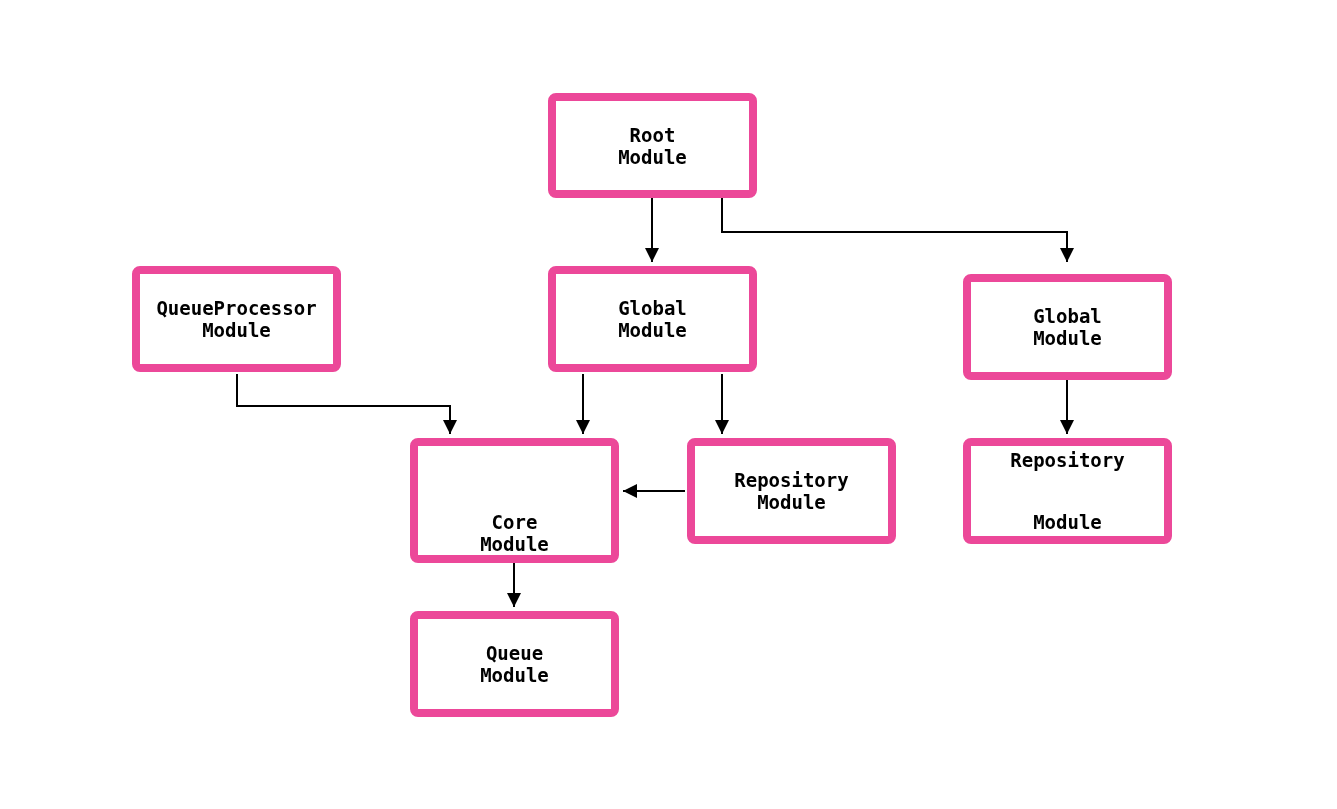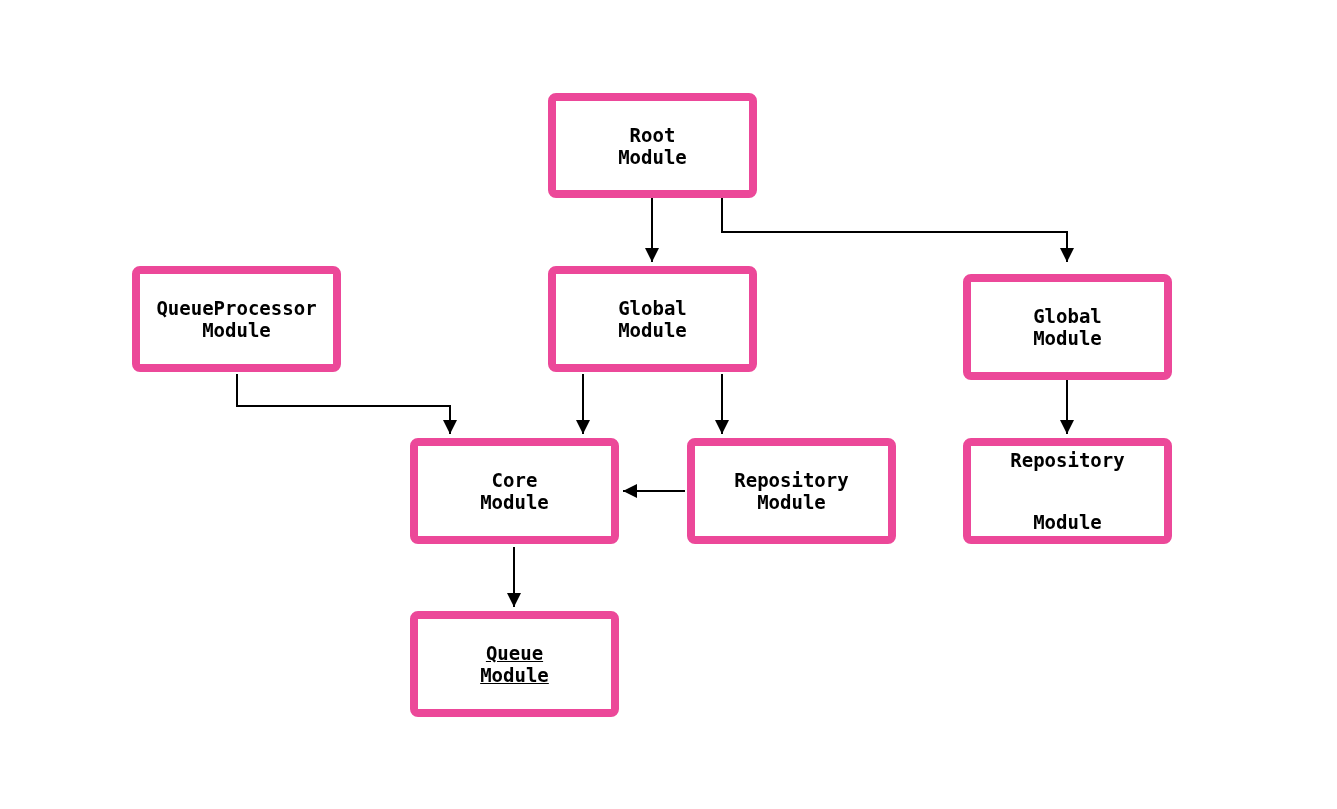--- a/index.html
+++ b/index.html
@@ -40,24 +40,24 @@
     font-weight: bold;
     line-height: 22px;
     color: #000000;
   }
   .node span { display: block; }
 
   .node-root          { left: 548px; top: 93px;  height: 105px; }
   .node-server        { left: 548px; top: 266px; }
   .node-queueprocessor{ left: 132px; top: 266px; align-items: center; }
   .node-global        { left: 963px; top: 266px; margin-top: 8px; }
-  .node-core          { left: 410px; top: 438px; height: 106px; }
+  .node-core          { left: 410px; top: 438px; height: 125px; justify-content: flex-end; }
   .node-endpoints     { left: 687px; top: 438px; }
   .node-repository    { left: 963px; top: 438px; gap: 40px; }
-  .node-queue         { left: 410px; top: 611px; text-decoration: underline; }
+  .node-queue         { left: 410px; top: 611px; }
 </style>
 </head>
 <body>
 
 <div class="canvas">
 
   <svg class="edges-layer" width="1337" height="809" viewBox="0 0 1337 809" xmlns="http://www.w3.org/2000/svg">
     <defs>
       <marker id="arrowhead" viewBox="0 0 10 10" refX="10" refY="5" markerUnits="userSpaceOnUse" markerWidth="16" markerHeight="14" orient="auto">
         <path d="M0,0 L10,5 L0,10 Z" fill="#000000"></path>

